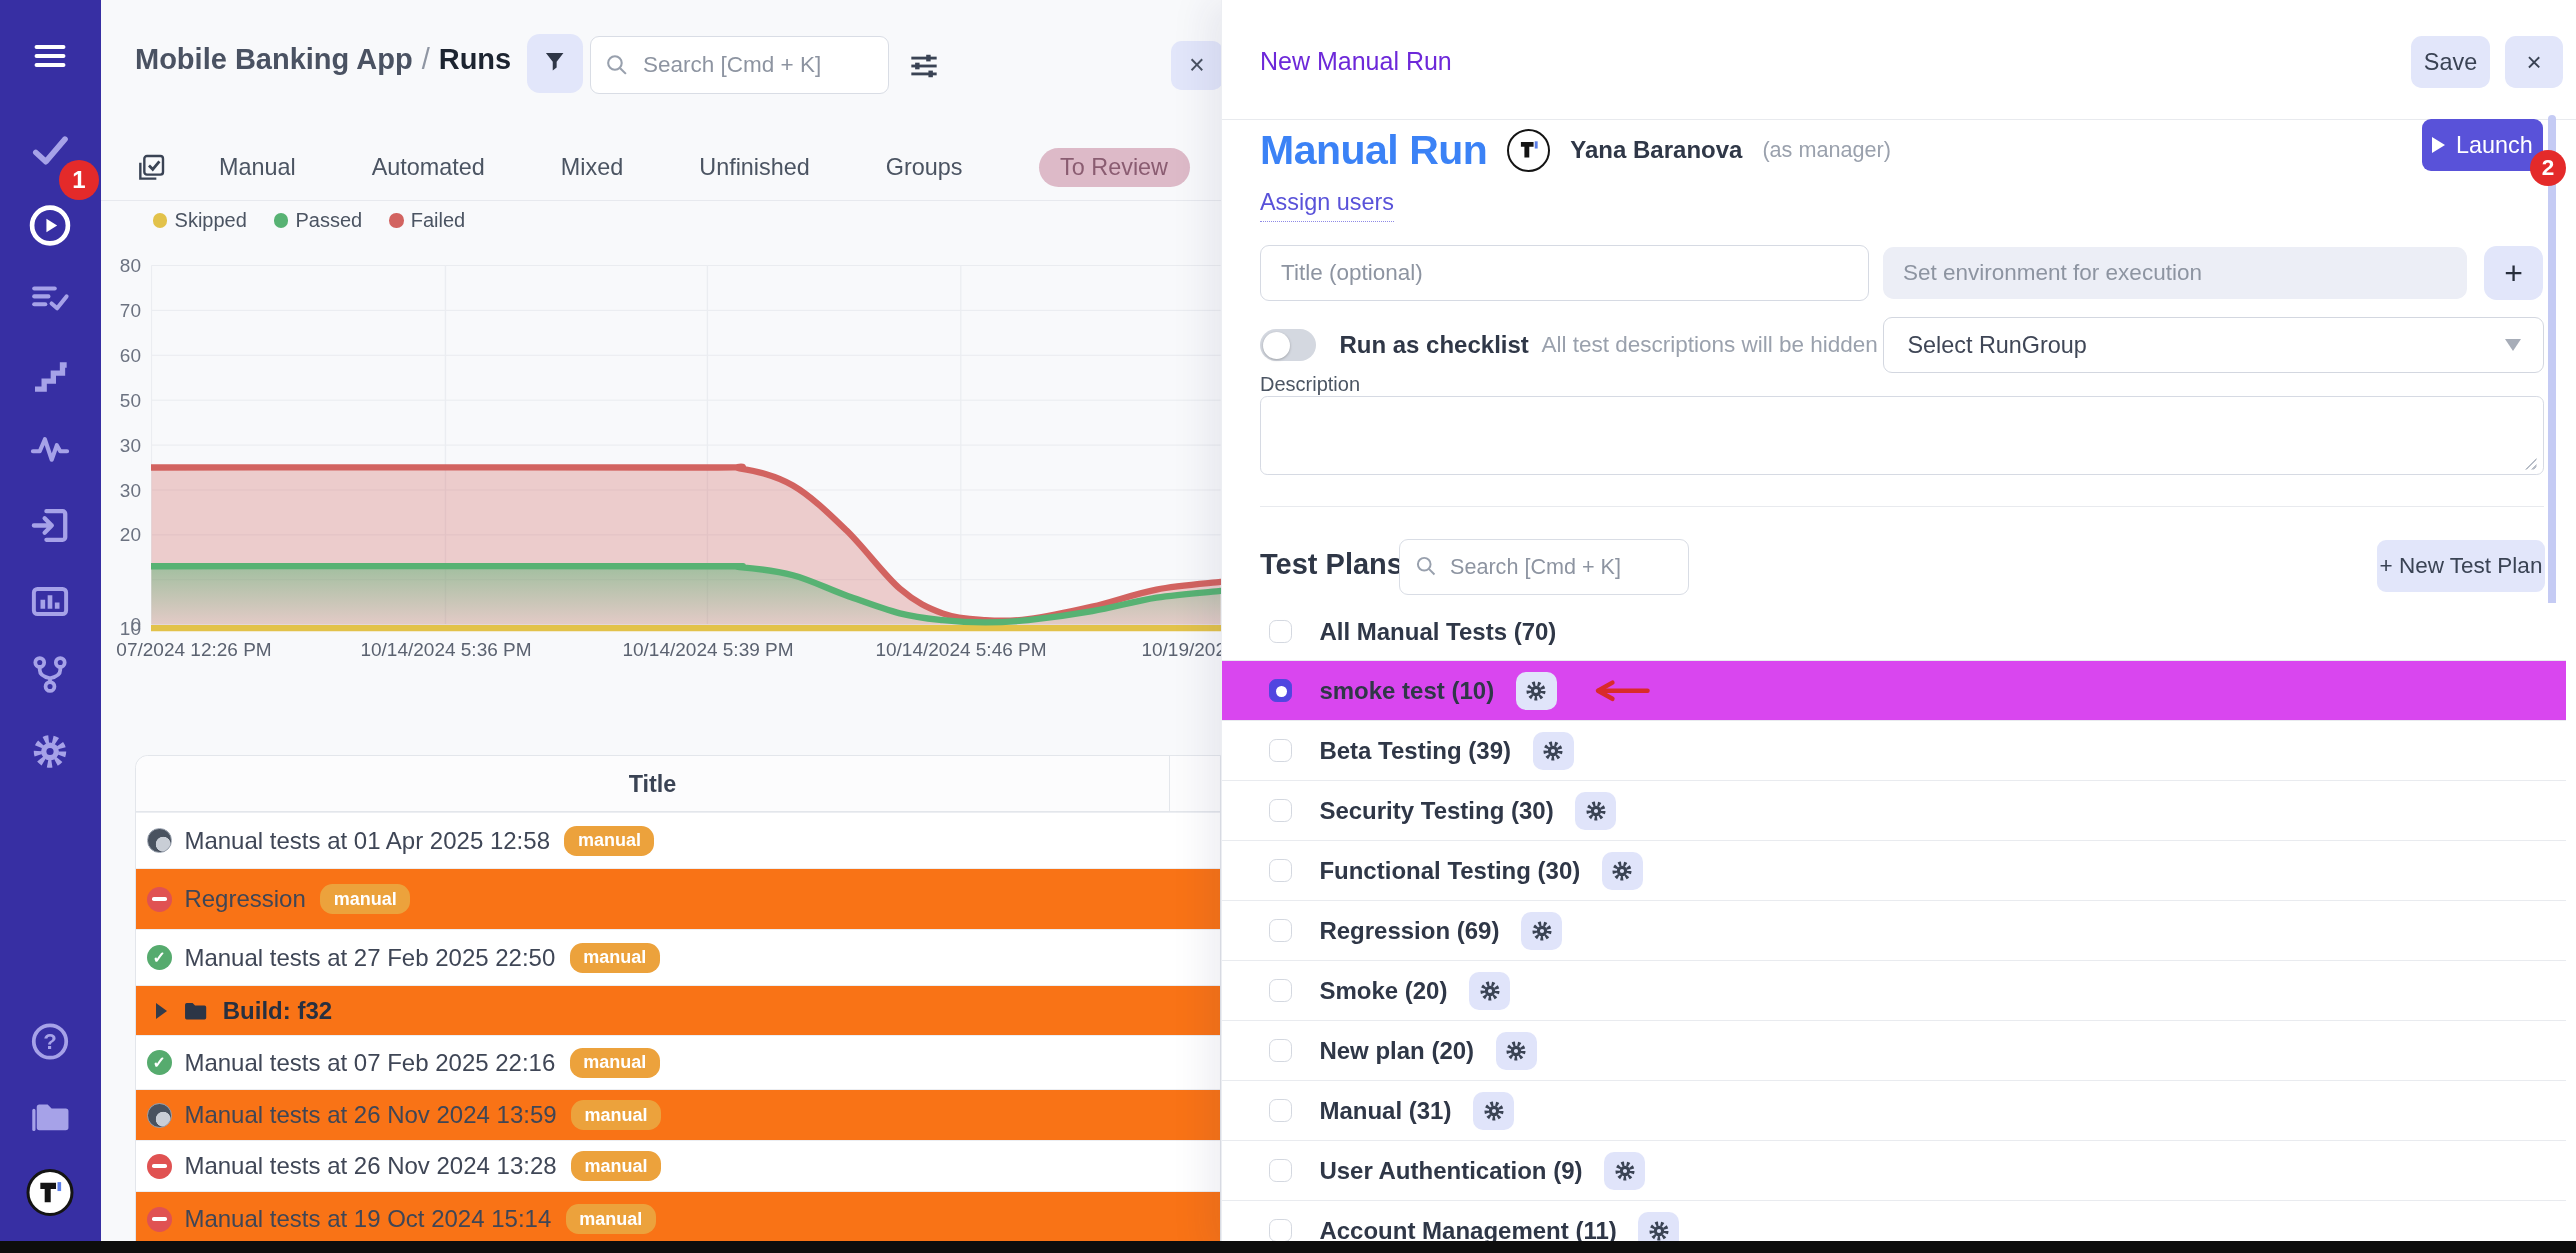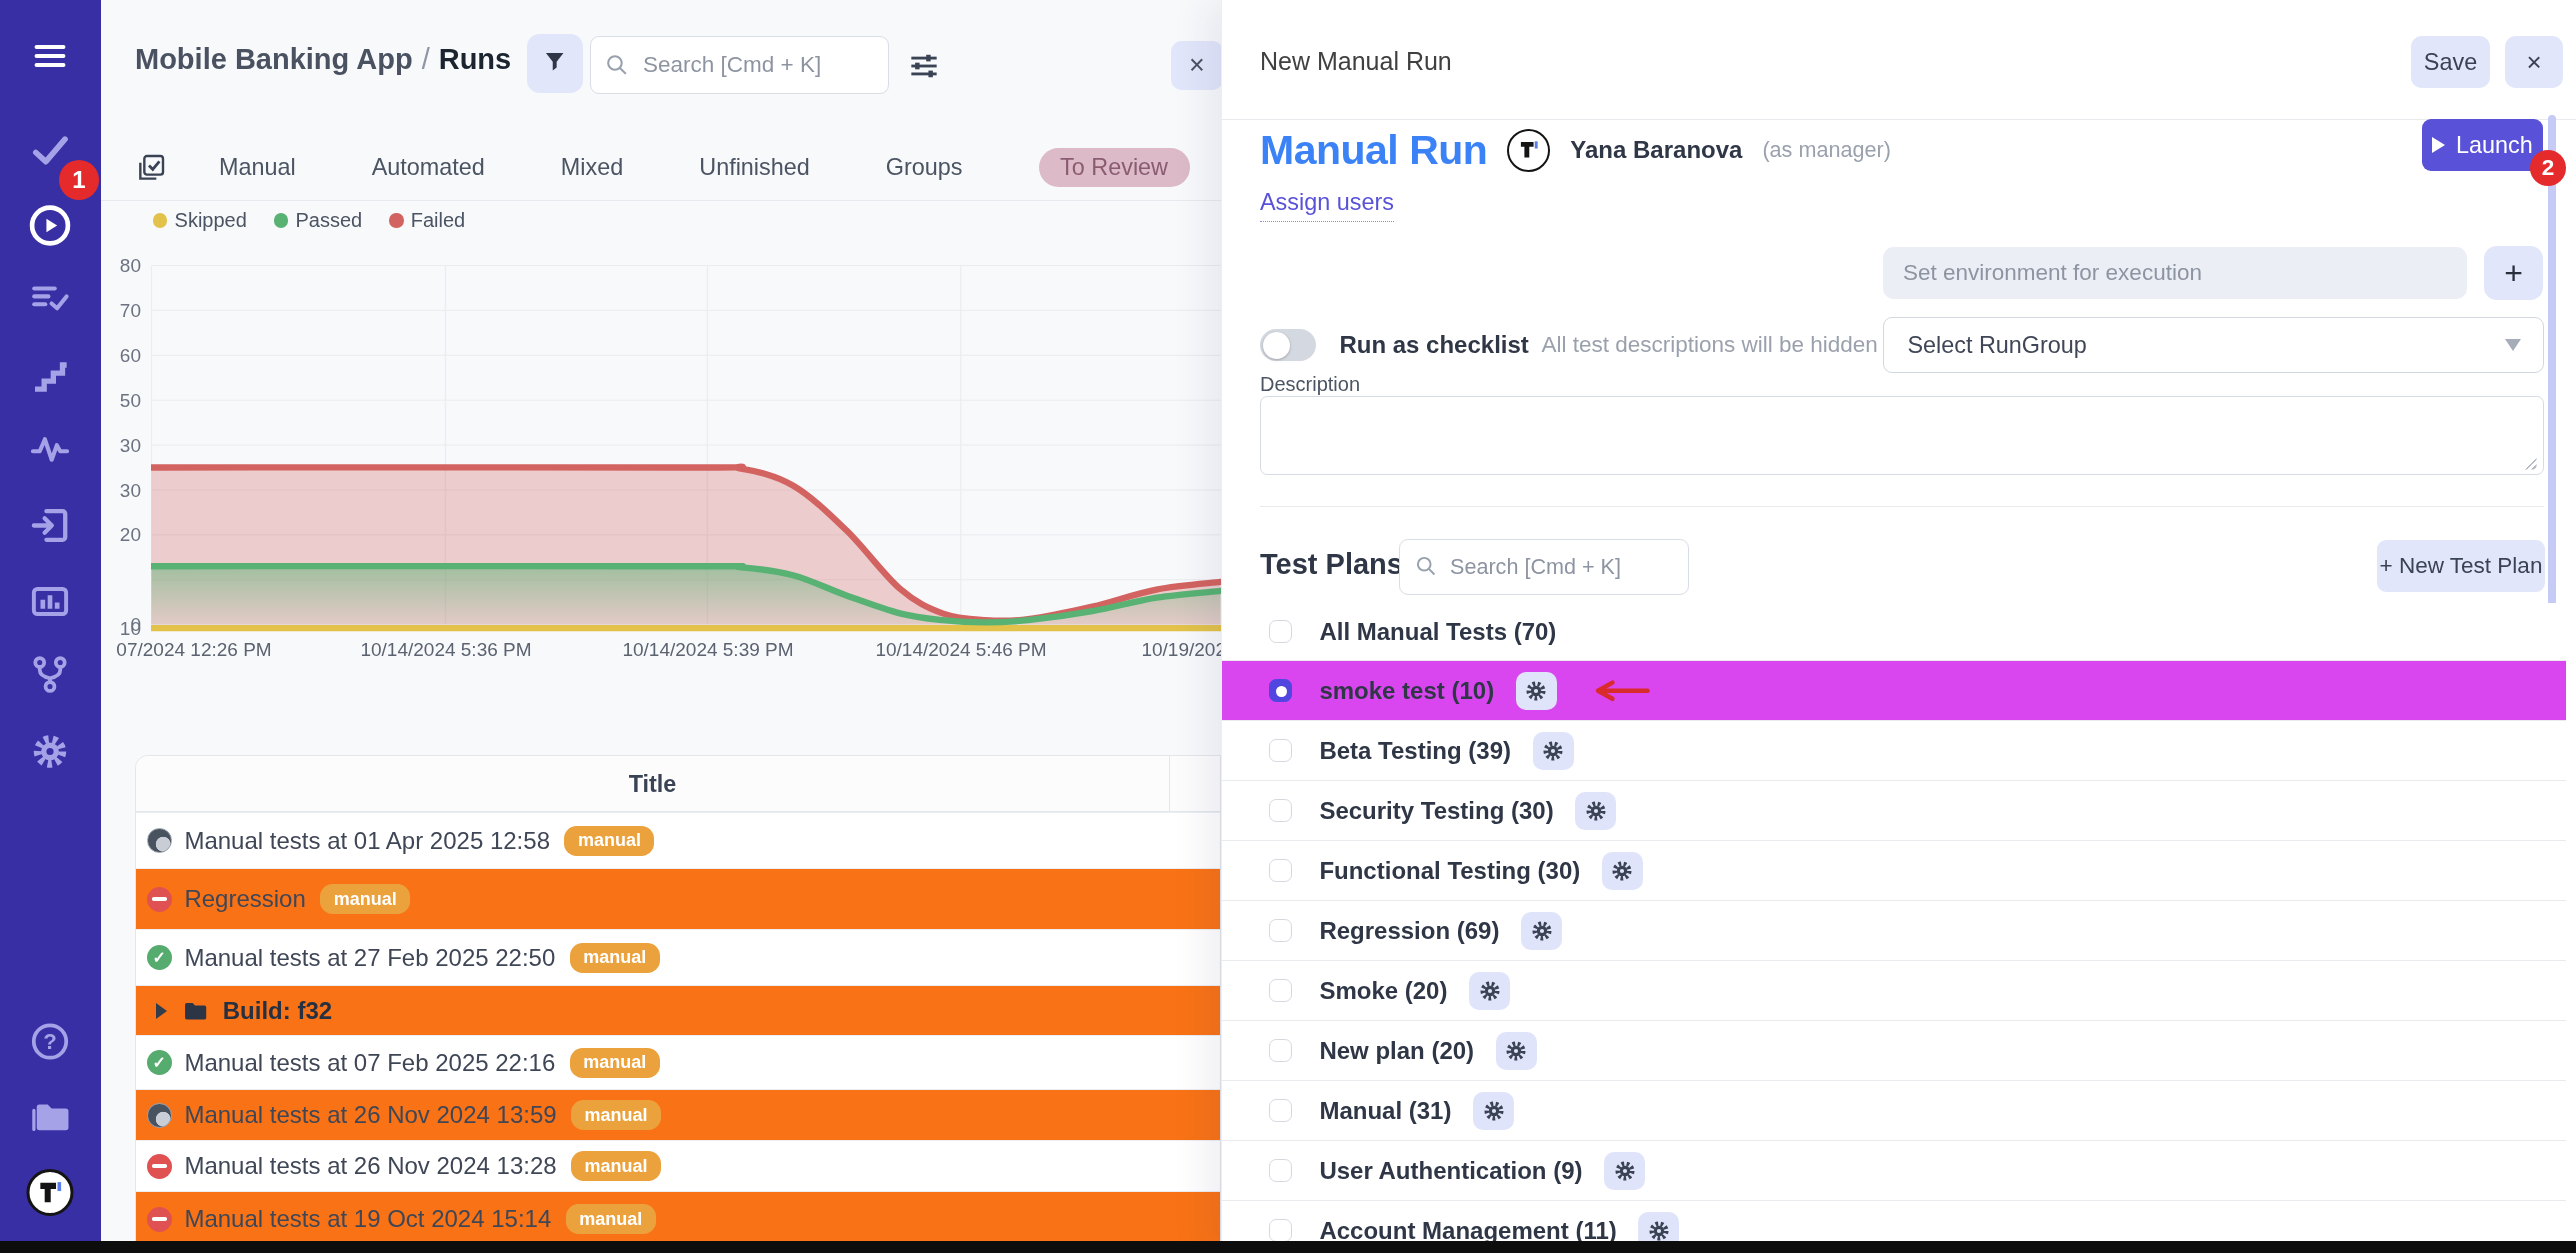--- a/index.html
+++ b/index.html
@@ -61,21 +61,21 @@
   .st-failed { background:#e05252; position:relative; }
   .st-failed::after { content:""; position:absolute; left:5.4px; top:10.8px; width:14.4px; height:3.6px; border-radius:1.8px; background:#fff; }
   .st-progress { border:1.8px solid #98a0ad; background:radial-gradient(circle at 66% 66%, #c9ced6 0 33%, #49525f 36%); }
   .caret-right { width:0; height:0; border-left:11.7px solid #333c4b; border-top:8px solid transparent; border-bottom:8px solid transparent; margin-left:20px; }
   .folder-sm { margin-left:14.4px; display:flex; }
   .build-title { font-size:24px; font-weight:bold; color:#273040; margin-left:14.4px; }
 
   
   .drawer { position:absolute; left:1221px; top:0; width:1355px; height:1254px; background:#fff; z-index:10;
     box-shadow:-14.4px 0 36px rgba(40,40,90,0.08); border-left:0.9px solid #eceef2; }
-  .dr-header-title { position:absolute; left:38px; top:47px; font-size:25px; color:#404040; }
+  .dr-header-title { position:absolute; left:38px; top:47px; font-size:25px; color:#6d28d9; }
   .btn-lav { background:#e2e6fa; border:none; border-radius:10.8px; color:#3a4354; font-size:23.4px; cursor:pointer; font-family:inherit; }
   .save-btn { position:absolute; left:1189px; top:36px; width:79px; height:52px; }
   .close-btn { position:absolute; left:1283px; top:36px; width:58px; height:52px; font-size:26px; }
   .dr-divider { position:absolute; left:0; top:119px; width:1355px; height:0.9px; background:#e8eaee; }
 
   .run-title-row { position:absolute; left:38px; top:122px; height:56px; display:flex; align-items:center; gap:20px; }
   .run-title { font-size:41px; font-weight:bold; color:#3b82f6; letter-spacing:-0.5px; }
   .avatar { width:43px; height:43px; border-radius:50%; background:#fff; border:2.7px solid #141414;
     display:flex; align-items:center; justify-content:center; }
   .manager-name { font-size:24px; font-weight:bold; color:#2f3747; }
@@ -399,20 +399,21 @@
     <span class="manager-role">(as manager)</span>
   </div>
   <button class="launch-btn">
     <span class="launch-play"></span>
     <span>Launch</span>
   </button>
   <div class="launch-badge">2</div>
   <div class="dr-scrollbar"></div>
 
   <span class="assign-link">Assign users</span>
+  <input class="title-input" placeholder="Title (optional)" style="">
   <input class="env-input" placeholder="Set environment for execution" style="">
   <button class="btn-lav add-btn">+</button>
 
   <div class="toggle-row">
     <span class="toggle"></span>
     <span class="toggle-label">Run as checklist</span>
     <span class="toggle-hint">All test descriptions will be hidden</span>
   </div>
   <div class="rungroup">
     <span>Select RunGroup</span>

